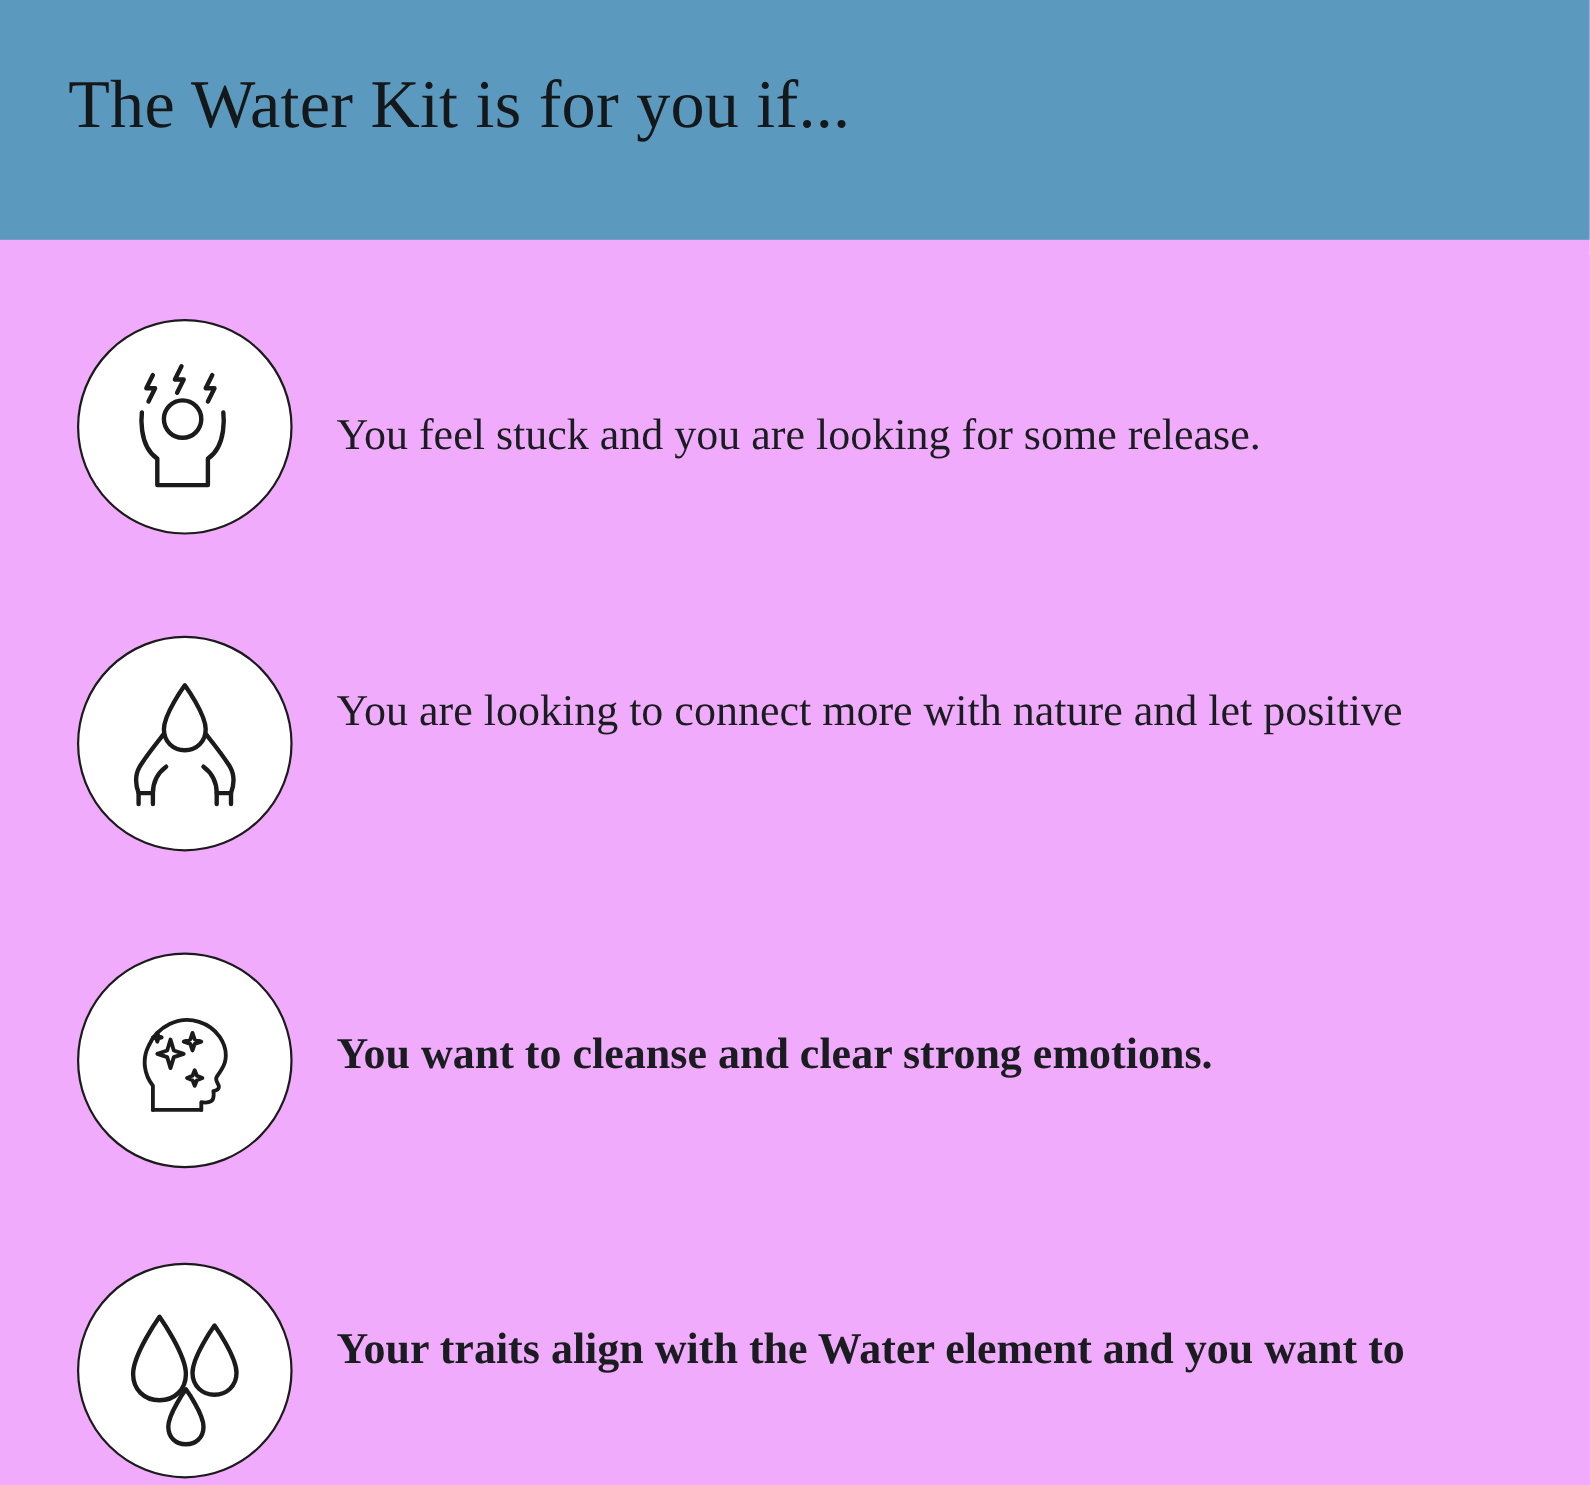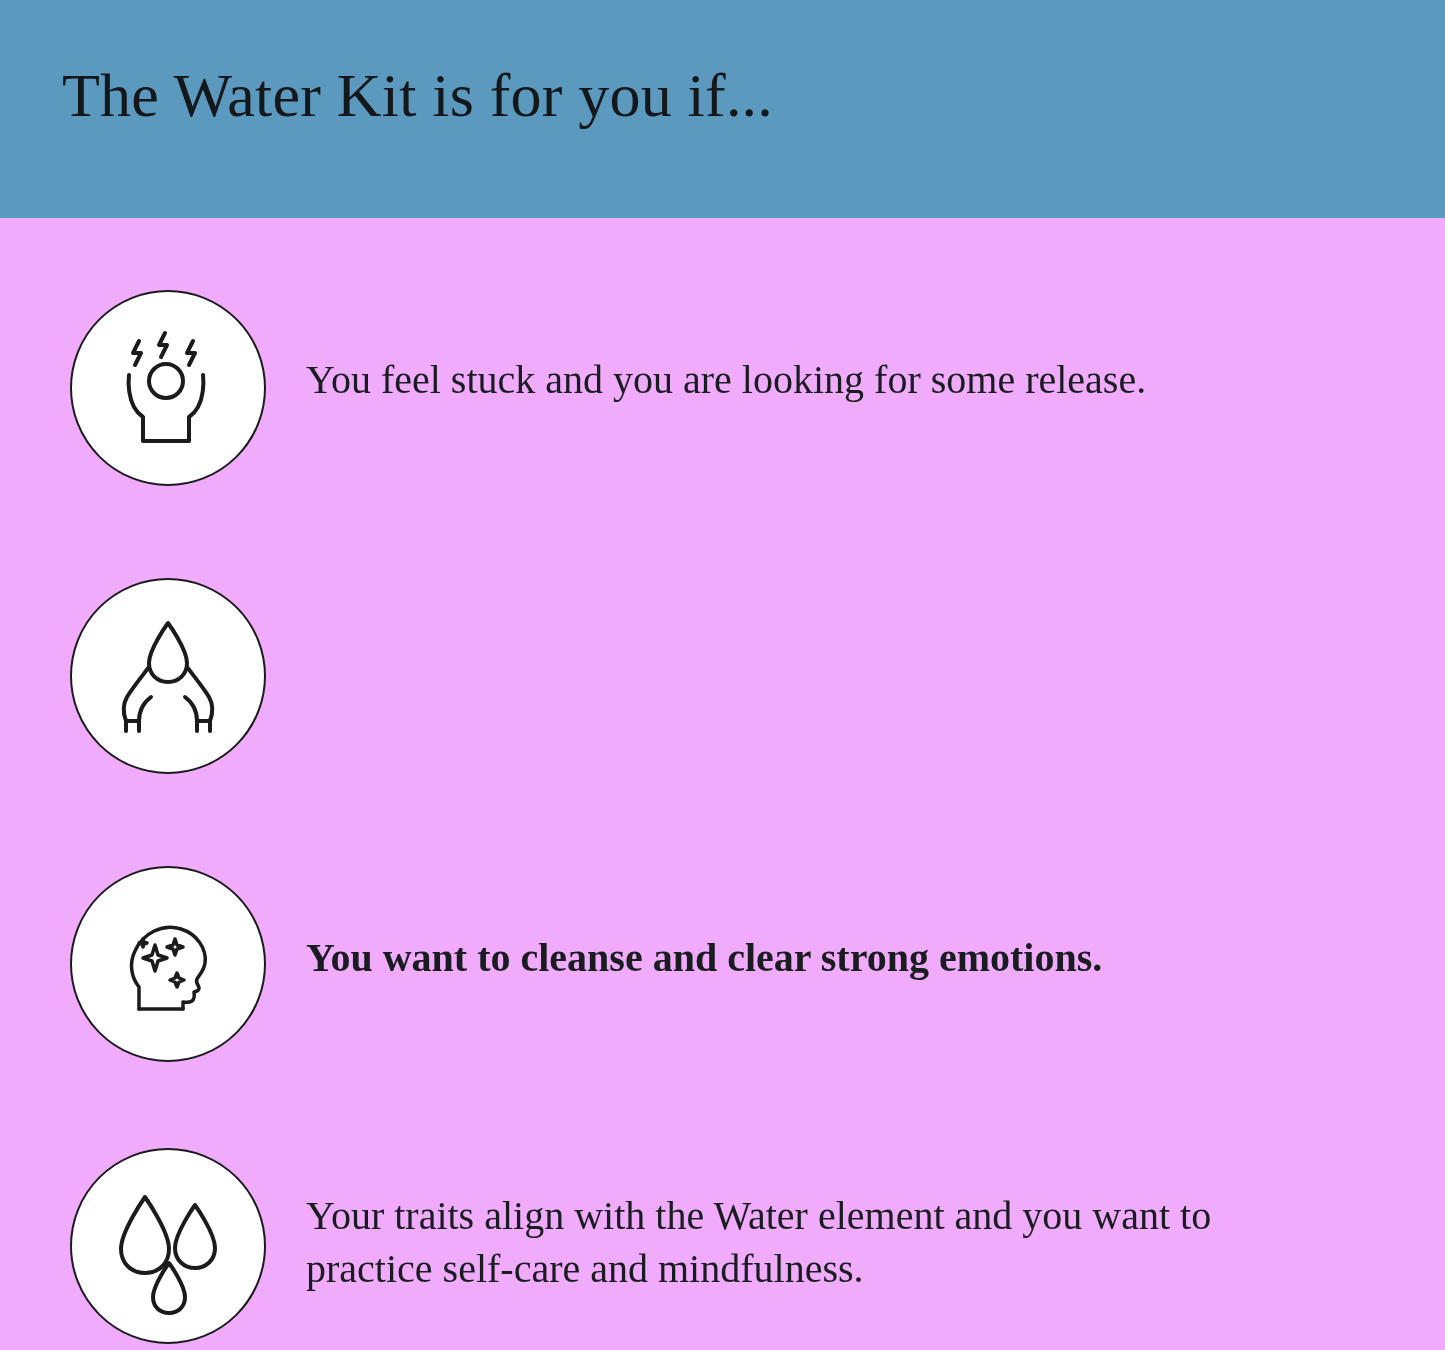--- a/index.html
+++ b/index.html
@@ -79,24 +79,24 @@
   }
   .row-text {
     position: absolute;
     left: 306px;
     width: 1080px;
     font-size: 40px;
     line-height: 1.32;
     color: #1a1d1f;
     font-family: "Liberation Serif", "DejaVu Serif", serif;
   }
-  .row-1 .row-text { top: 64px; }
+  .row-1 .row-text { top: 79px; }
   .row-2 .row-text { top: 42px; }
   .row-3 .row-text { top: 66px; font-weight: bold; }
-  .row-4 .row-text { top: 42px; }
+  .row-4 .row-text { top: 52px; font-weight: bold; }
   .row-text .line2 {
     display: block;
     text-indent: 12px;
   }
 </style>
 </head>
 <body>
 
 <div class="page">
 
@@ -129,20 +129,21 @@
             <path d="M75 22 C75 22 56 48 56 62 C56 73 64 81 75 81 C86 81 94 73 94 62 C94 48 75 22 75 22 Z"></path>
             <path d="M56 66 C50 74 40 86 34 96 C30 103 30 112 33 120 L46 120 C46 110 50 102 58 96"></path>
             <path d="M33 120 L33 130"></path>
             <path d="M94 66 C100 74 110 86 116 96 C120 103 120 112 117 120 L104 120 C104 110 100 102 92 96"></path>
             <path d="M117 120 L117 130"></path>
             <path d="M46 120 L46 130 M104 120 L104 130"></path>
           </svg>
         </div>
       </div>
       <div class="row-text">
+        <span>You are looking to connect more with nature and let positive</span>
       </div>
     </div>
 
     <div class="row row-3">
       <div class="icon-wrap">
         <div class="icon-circle">
           <svg width="150" height="150" viewBox="0 0 150 150" fill="none" stroke="#1b1b1b" stroke-width="3.5" stroke-linecap="round" stroke-linejoin="round">
             <path d="M46 120 L46 98 C38 88 36 74 42 62 C50 44 70 34 88 40 C104 45 114 60 112 74 C111 82 106 86 104 90 C102 94 106 96 106 99 C106 102 101 103 101 103 C101 103 102 110 99 112 C96 114 90 113 90 113 L90 120"></path>
             <path d="M46 120 L90 120"></path>
             <path d="M62 56 L65 66 L74 69 L65 72 L62 82 L59 72 L50 69 L59 66 Z"></path>
@@ -162,18 +163,17 @@
         <div class="icon-circle">
           <svg width="150" height="150" viewBox="0 0 150 150" fill="none" stroke="#1b1b1b" stroke-width="4" stroke-linecap="round" stroke-linejoin="round">
             <path d="M52 26 C52 26 28 60 28 78 C28 92 38 102 52 102 C66 102 76 92 76 78 C76 60 52 26 52 26 Z"></path>
             <path d="M102 34 C102 34 82 62 82 77 C82 89 91 97 102 97 C113 97 122 89 122 77 C122 62 102 34 102 34 Z"></path>
             <path d="M76 92 C76 92 60 114 60 126 C60 136 67 142 76 142 C85 142 92 136 92 126 C92 114 76 92 76 92 Z"></path>
           </svg>
         </div>
       </div>
       <div class="row-text">
         <span>Your traits align with the Water element and you want to</span>
-        <span class="line2" style="text-indent:0">practice self-care and mindfulness.</span>
       </div>
     </div>
 
   </div>
 </div>
 
 </body></html>

